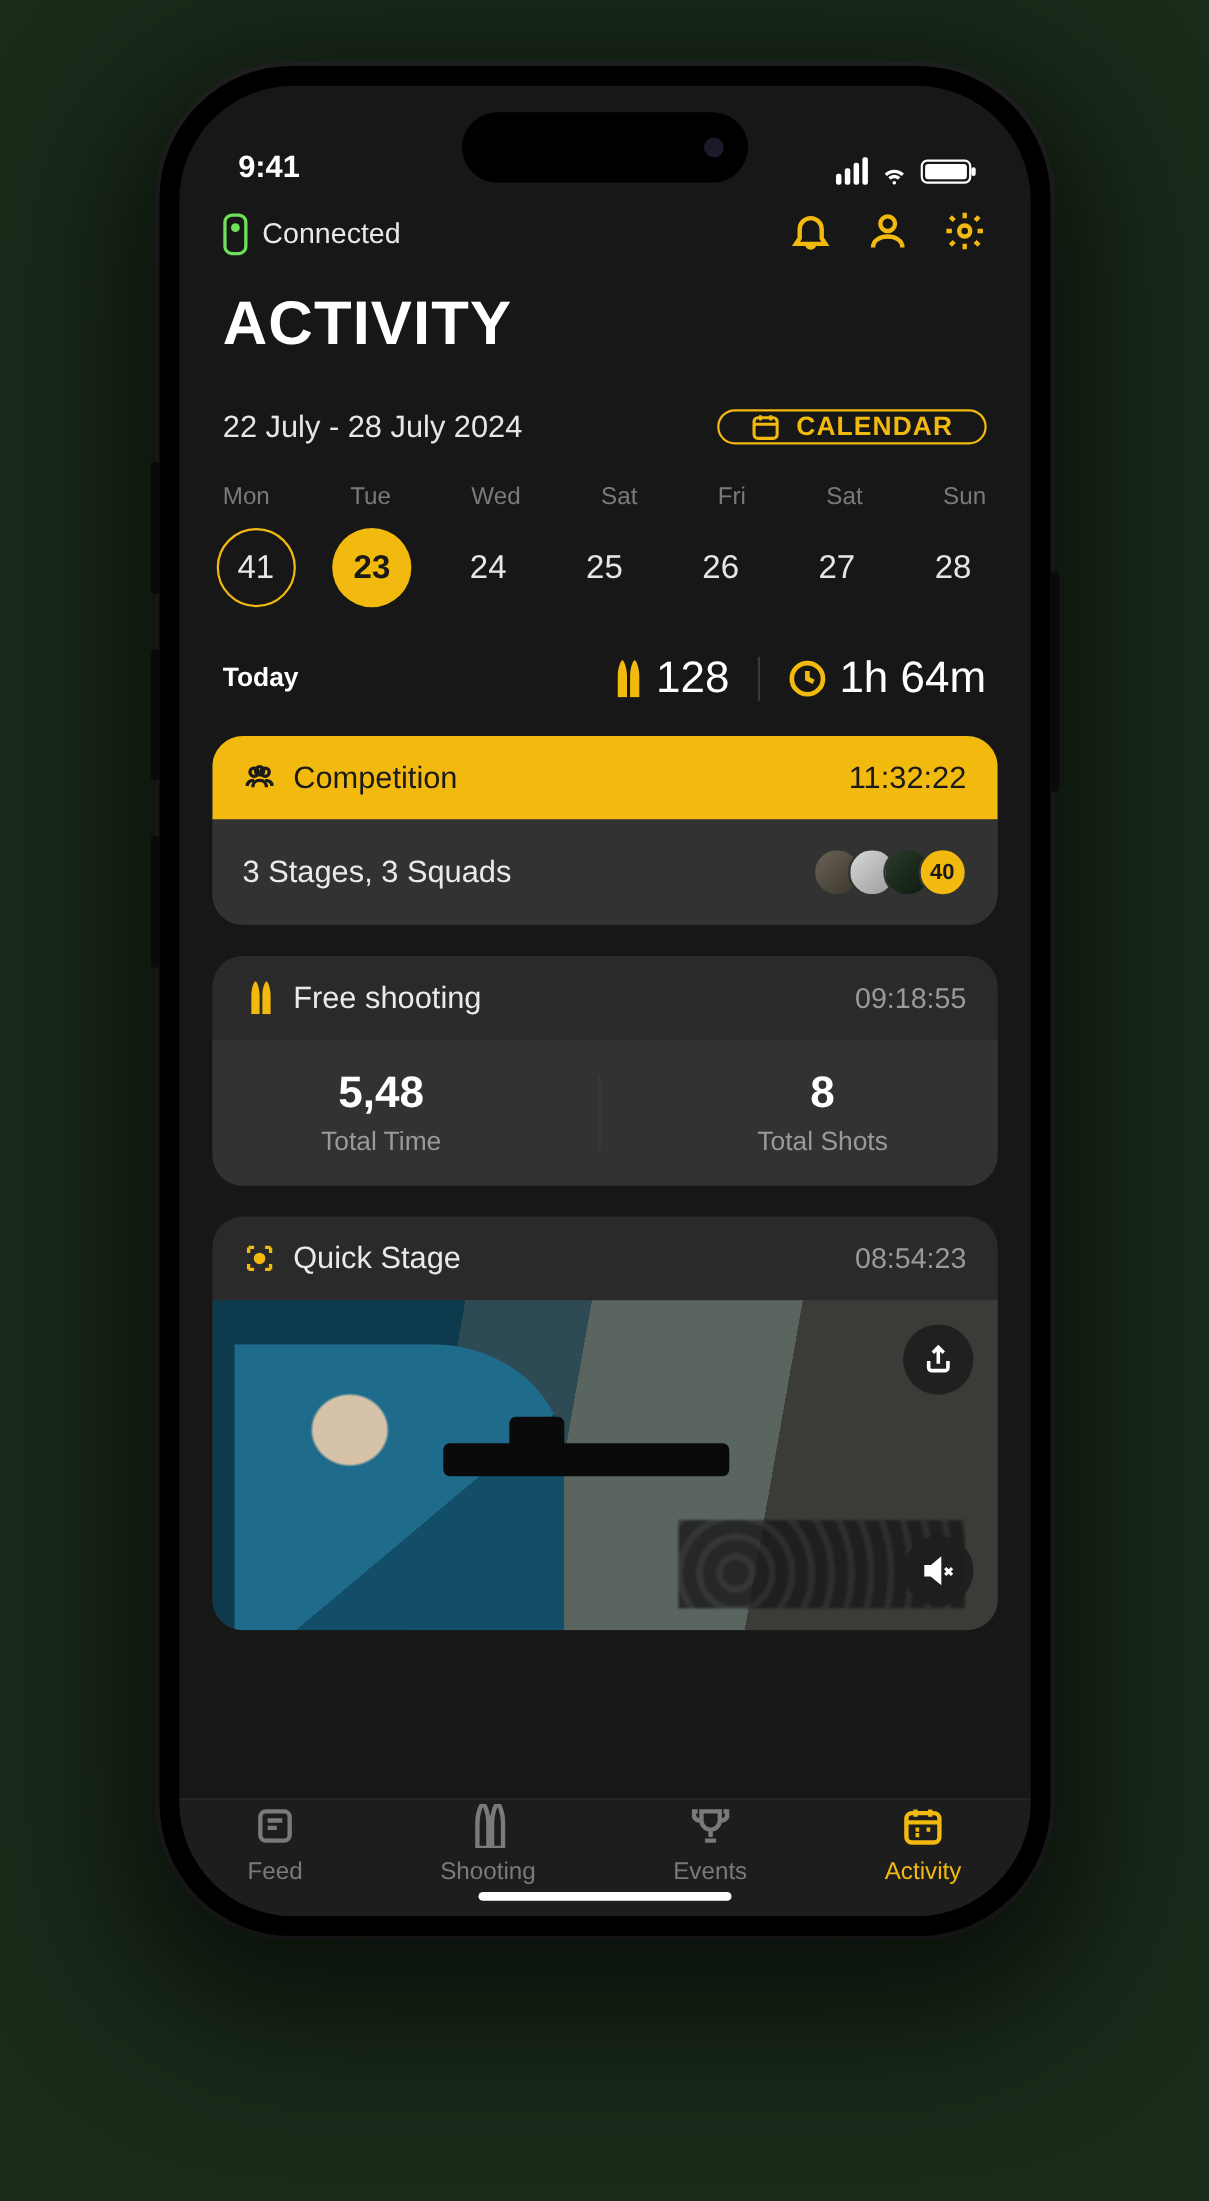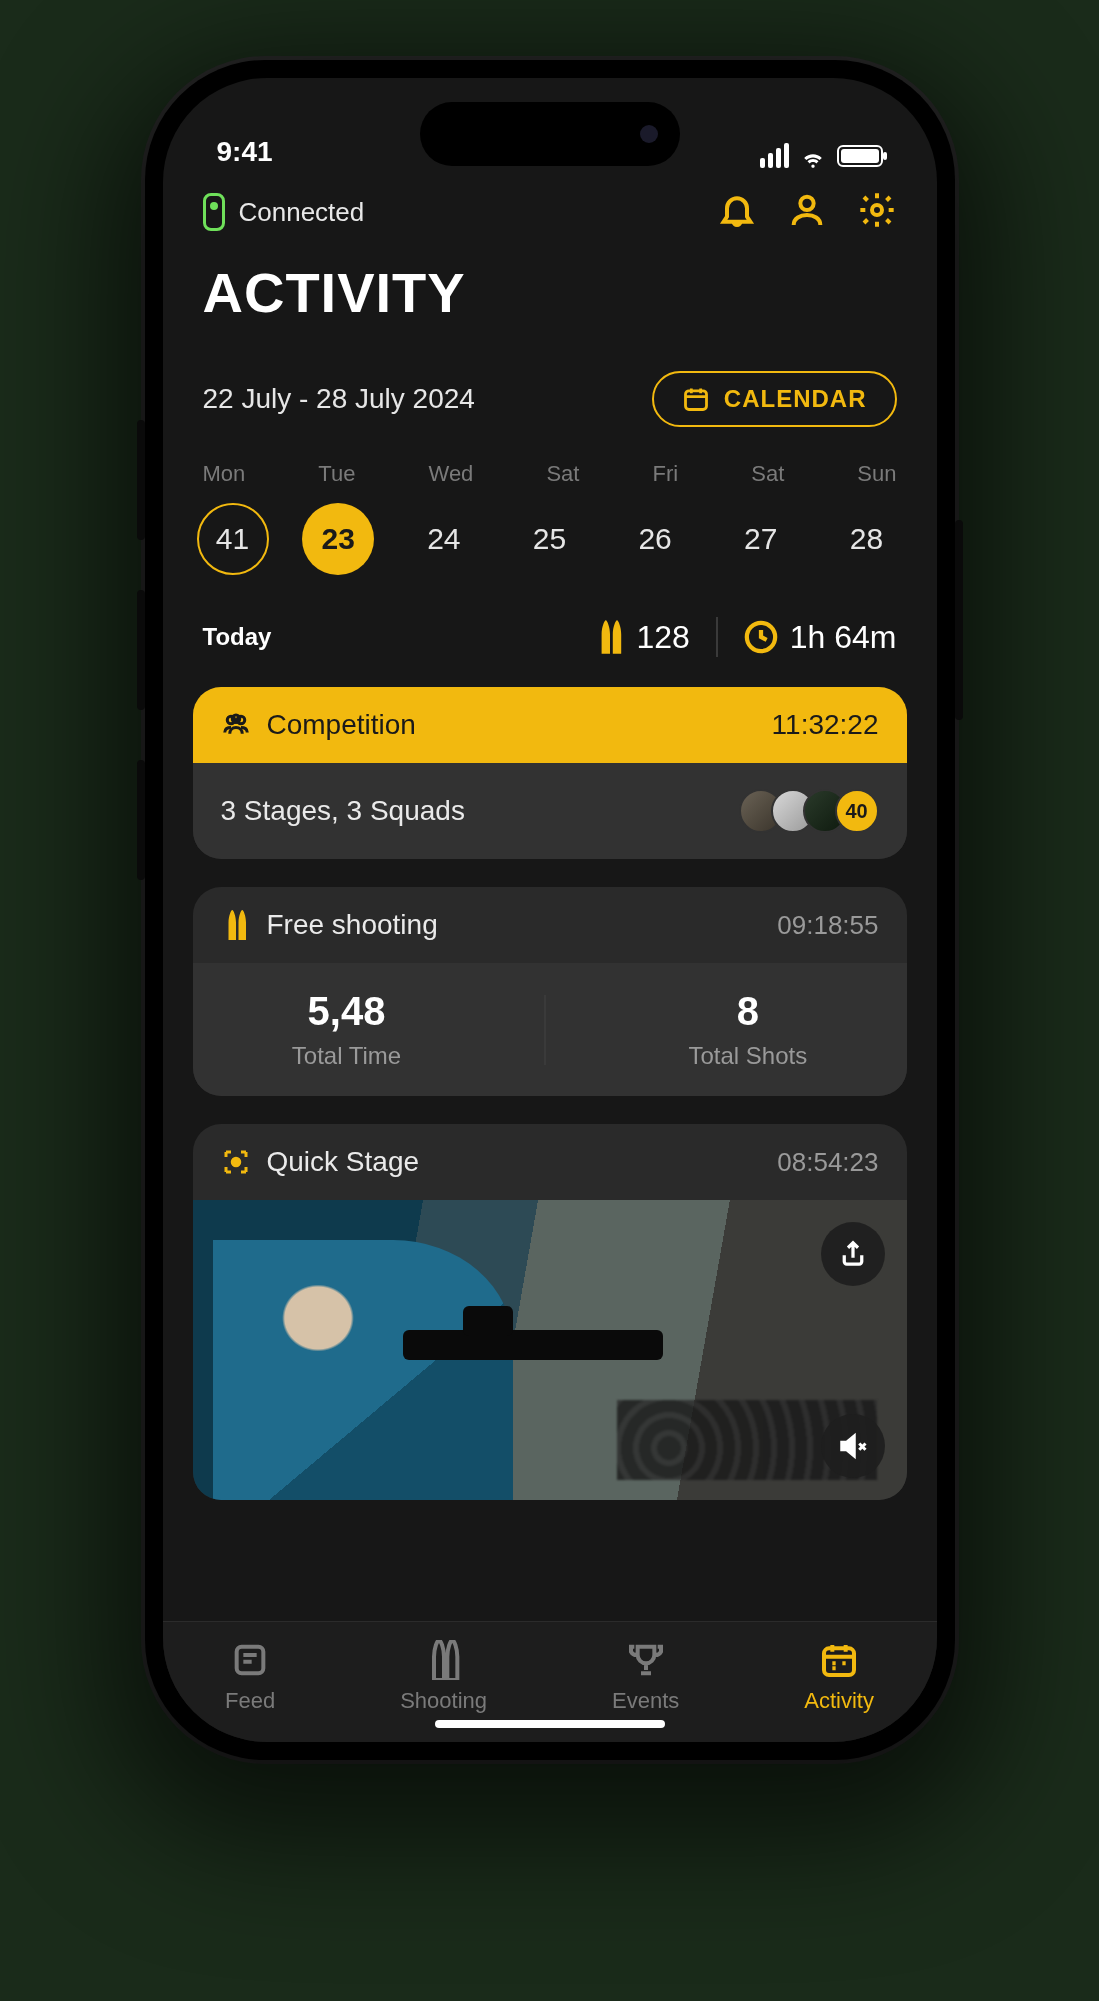--- a/index.html
+++ b/index.html
@@ -63,32 +63,32 @@
   .topbar{display:flex;align-items:center;justify-content:space-between;padding:22px 40px 0}
   .connect{display:flex;align-items:center;gap:14px;font-size:26px;color:#e8e8e8}
   .dev-ico{width:22px;height:38px;border:3px solid var(--green);border-radius:8px;position:relative}
   .dev-ico:before{content:"";position:absolute;left:50%;transform:translateX(-50%);top:6px;width:8px;height:8px;border-radius:50%;background:var(--green)}
   .top-icons{display:flex;gap:30px;align-items:center}
   .top-icons svg{width:40px;height:40px;stroke:var(--accent);fill:none;stroke-width:2.4}
   .title{font-size:56px;font-weight:800;letter-spacing:1px;padding:26px 40px 10px}
   
   .range-row{display:flex;align-items:center;justify-content:space-between;padding:36px 40px 0}
   .range{font-size:28px;color:#e6e6e6}
-  .cal-btn{display:flex;align-items:center;gap:14px;border:2px solid var(--accent);color:var(--accent);font-weight:700;font-size:24px;border-radius:50px;padding:12px 28px;letter-spacing:1px}
+  .cal-btn{display:flex;align-items:center;gap:14px;border:2px solid var(--accent);color:var(--accent);font-weight:700;font-size:24px;border-radius:50px;padding:0 28px;letter-spacing:1px}
   .cal-btn svg{width:28px;height:28px;stroke:var(--accent);fill:none;stroke-width:2.4}
   
   .days-head{display:flex;justify-content:space-between;padding:34px 40px 10px;color:var(--text-dim2);font-size:22px}
   .days{display:flex;justify-content:space-between;padding:6px 34px 0}
   .day{width:72px;height:72px;border-radius:50%;display:flex;align-items:center;justify-content:center;font-size:30px;color:#e6e6e6}
   .day.ring{border:2px solid var(--accent)}
   .day.sel{background:var(--accent);color:#1a1a1a;font-weight:600}
   
   .today-row{display:flex;align-items:center;justify-content:space-between;padding:42px 40px 20px}
   .today-label{font-size:24px;font-weight:600}
-  .today-stats{display:flex;align-items:center;gap:26px;font-size:32px}
+  .today-stats{display:flex;align-items:center;gap:26px;font-size:40px}
   .bullets{display:flex;align-items:center;gap:12px}
   .bullets svg{width:28px;height:34px;fill:var(--accent)}
   .vline{width:2px;height:40px;background:var(--divider)}
   .clock{display:flex;align-items:center;gap:12px}
   .clock svg{width:34px;height:34px;stroke:var(--accent);fill:none;stroke-width:3}
   
   .cards{padding:10px 30px 0;flex:1;overflow:hidden;display:flex;flex-direction:column;gap:28px}
   .card{border-radius:28px;overflow:hidden;background:var(--card-bg)}
   .card-head{display:flex;align-items:center;justify-content:space-between;padding:22px 28px;font-size:28px}
   .card-head.yellow{background:var(--accent);color:#1a1a1a}
@@ -115,21 +115,21 @@
   .media .tires{position:absolute;right:30px;bottom:20px;width:260px;height:80px;background:repeating-radial-gradient(circle at 20% 60%,#1a1a1a 0 12px,#2c2c2c 12px 18px),repeating-radial-gradient(circle at 70% 50%,#1a1a1a 0 12px,#2c2c2c 12px 18px);filter:blur(1px);opacity:.8}
   .media .round-btn{position:absolute;right:22px;width:64px;height:64px;border-radius:50%;background:rgba(30,30,30,.9);display:flex;align-items:center;justify-content:center}
   .media .round-btn svg{width:30px;height:30px;stroke:#fff;fill:none;stroke-width:2.6}
   .media .share{top:22px}
   .media .mute{bottom:22px}
   .media .mute svg{fill:#fff;stroke:none}
   
   .bottom{
     background:#1d1d1d;border-top:1px solid #2b2b2b;
     display:flex;justify-content:space-around;align-items:center;
-    padding:18px 0 28px;
+    padding:4px 0 28px;
   }
   .tab{display:flex;flex-direction:column;align-items:center;gap:8px;color:var(--text-dim2);font-size:22px}
   .tab.active{color:var(--accent)}
   .tab svg{width:40px;height:40px;stroke:currentColor;fill:none;stroke-width:2.4}
   .home-ind{position:absolute;bottom:14px;left:50%;transform:translateX(-50%);width:230px;height:8px;border-radius:6px;background:#fff}
 </style>
 </head>
 <body>
 
 <div class="phone">

